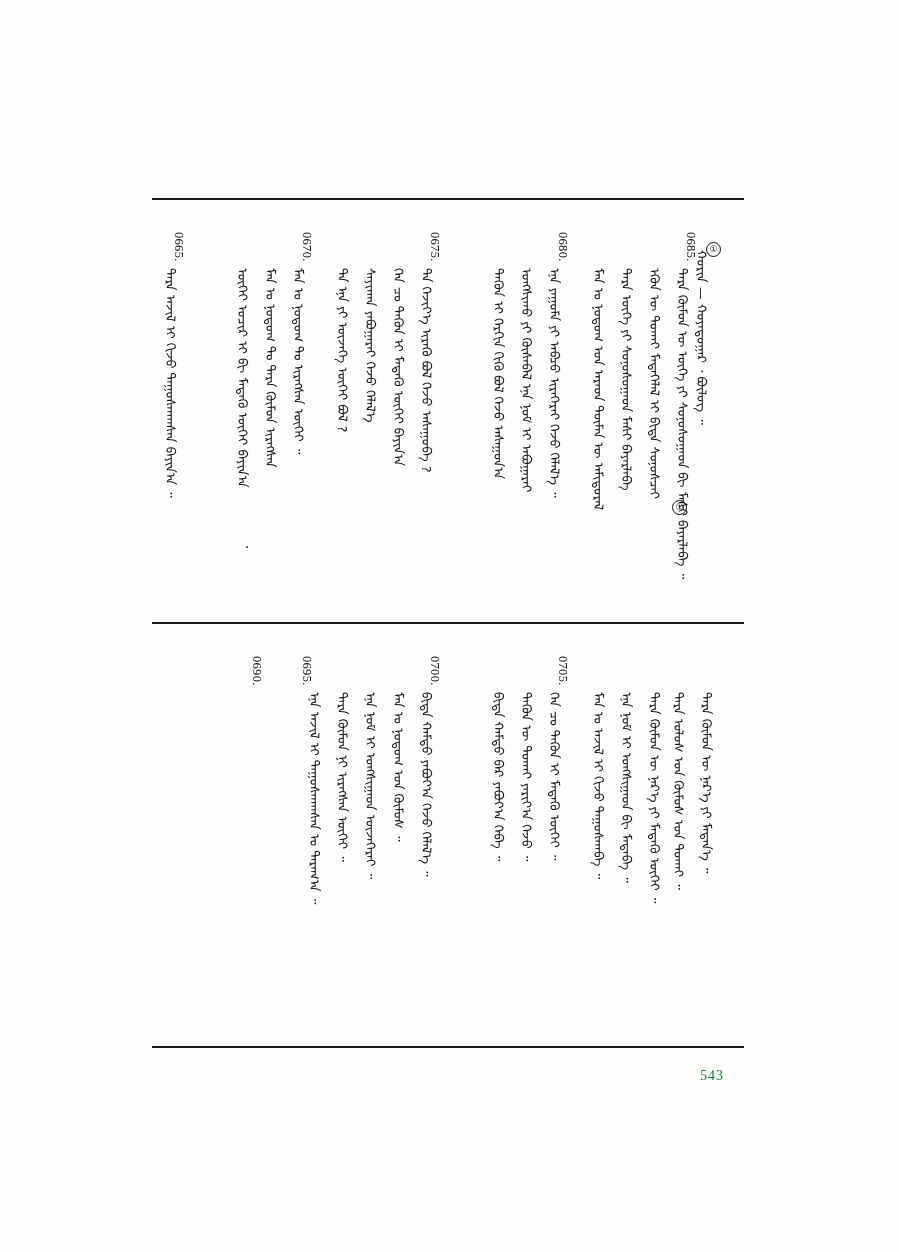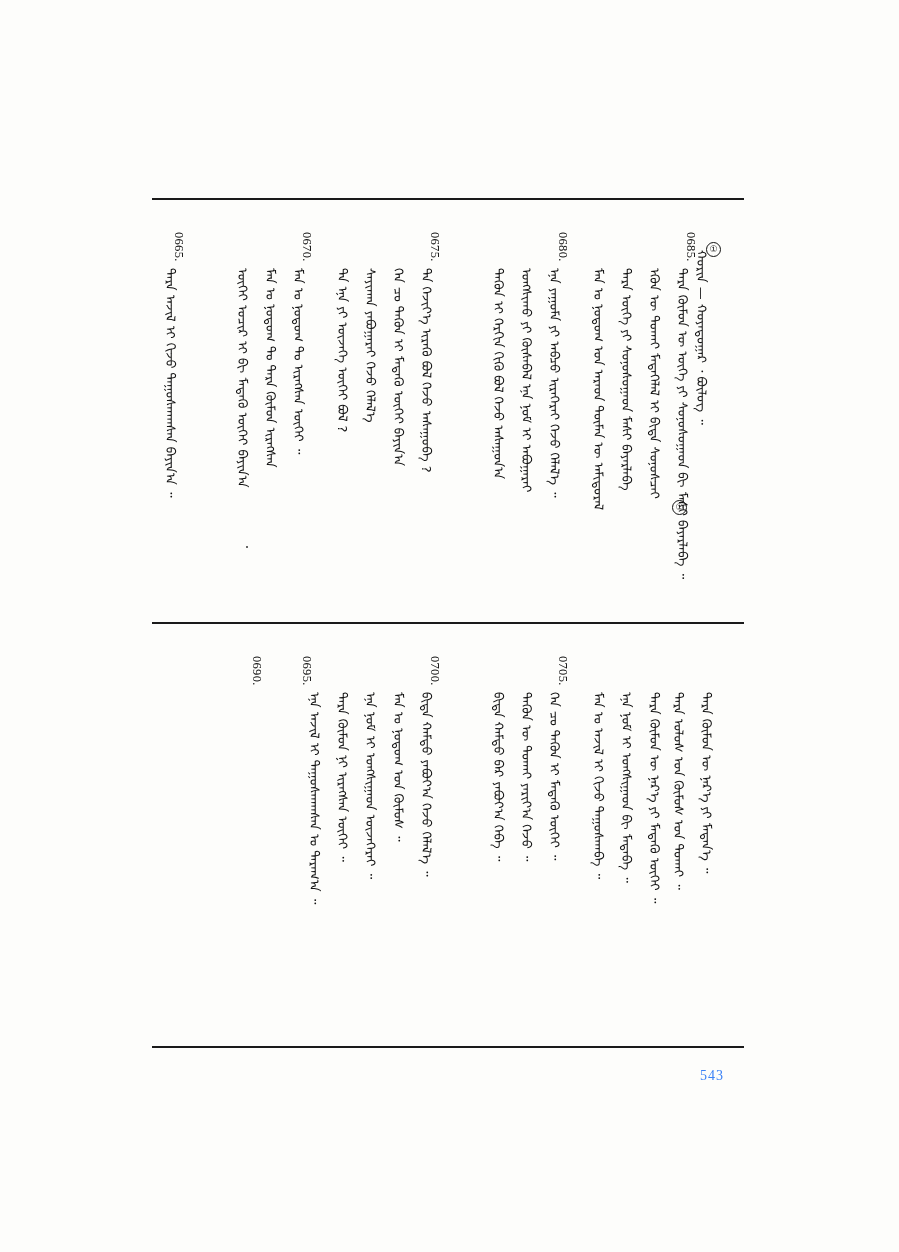--- a/index.html
+++ b/index.html
@@ -85,21 +85,21 @@
   }
 
   
   .pagenum {
     position: absolute;
     left: 700px;
     top: 1068px;
     font-family: "Liberation Serif", serif;
     font-size: 14px;
     letter-spacing: 1px;
-    color: #3b82f6;
+    color: #15803d;
   }
 
   
   .speck {
     position: absolute;
     width: 2px; height: 2px;
     background: #333;
     border-radius: 50%;
   }
 </style>

